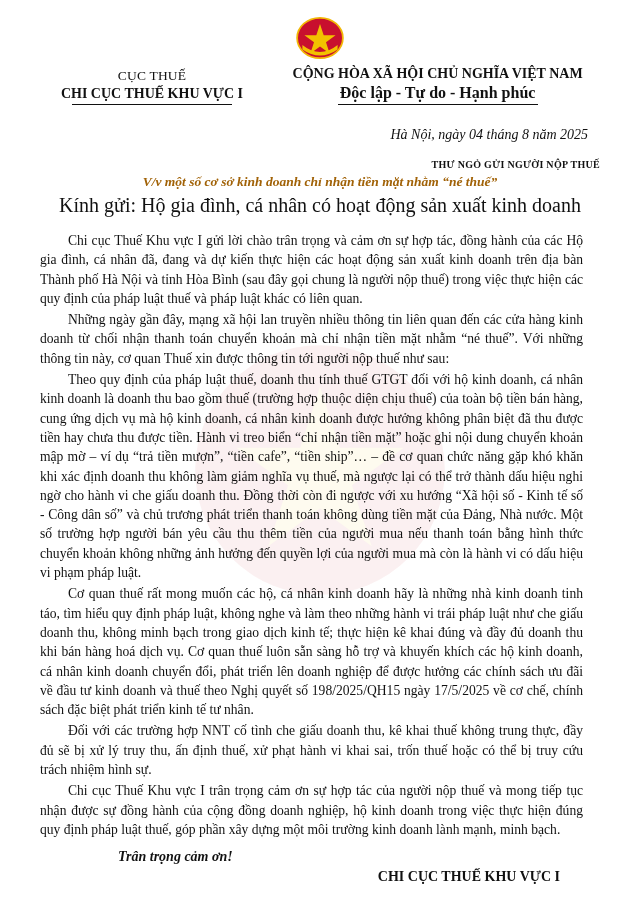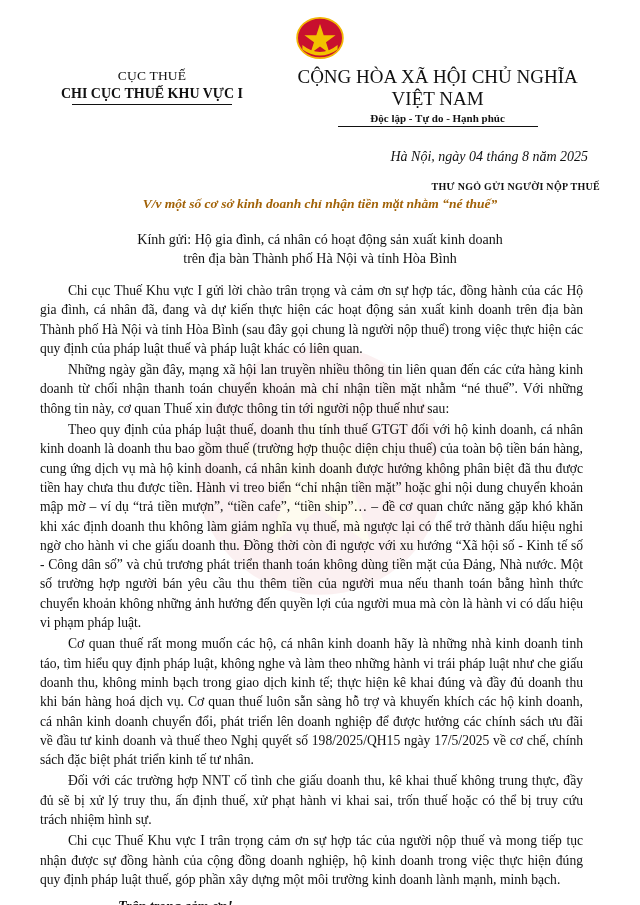--- a/index.html
+++ b/index.html
@@ -68,25 +68,25 @@
   .h-line1 {
     font-size: 13.5px;
     letter-spacing: 0.2px;
   }
   .h-line2 {
     font-size: 14px;
     font-weight: bold;
     margin-top: 2px;
   }
   .r-line1 {
-    font-size: 19px;
-    font-weight: normal;
+    font-size: 14px;
+    font-weight: bold;
   }
   .r-line2 {
-    font-size: 11px;
+    font-size: 16px;
     font-weight: bold;
     margin-top: 2px;
   }
   .rule {
     height: 1px;
     background: #111;
     margin: 2px auto 0 auto;
   }
   .rule-left { width: 160px; }
   .rule-right { width: 200px; }
@@ -107,23 +107,23 @@
   }
   .subtitle {
     text-align: center;
     font-style: italic;
     font-weight: bold;
     font-size: 13.5px;
     color: #a16207;
     margin-top: 4px;
   }
   .recipient {
-    margin-top: 20px;
-    text-align: center;
-    font-size: 14px;
+    margin-top: 4px;
+    text-align: center;
+    font-size: 20px;
   }
   .recipient .r1 { display: block; }
   .recipient .r2 { display: block; margin-top: 3px; }
 
   .body-text {
     margin-top: 14px;
     font-size: 13.6px;
     line-height: 1.42;
     text-align: justify;
   }
@@ -183,21 +183,20 @@
       </div>
     </div>
 
     <div class="date-line">Hà Nội, ngày  04   tháng  8  năm 2025</div>
 
     <div class="title">THƯ NGỎ GỬI NGƯỜI NỘP THUẾ</div>
     <div class="subtitle">V/v một số cơ sở kinh doanh chỉ nhận tiền mặt nhằm “né thuế”</div>
 
     <div class="recipient">
       <span class="r1">Kính gửi: Hộ gia đình, cá nhân có hoạt động sản xuất kinh doanh</span>
-      <span class="r2">trên địa bàn Thành phố Hà Nội và tỉnh Hòa Bình</span>
     </div>
 
     <div class="body-text">
       <p>Chi cục Thuế Khu vực I gửi lời chào trân trọng và cảm ơn sự hợp tác, đồng hành của các Hộ gia đình, cá nhân đã, đang và dự kiến thực hiện các hoạt động sản xuất kinh doanh trên địa bàn Thành phố Hà Nội và tỉnh Hòa Bình (sau đây gọi chung là người nộp thuế) trong việc thực hiện các quy định của pháp luật thuế và pháp luật khác có liên quan.</p>
       <p>Những ngày gần đây, mạng xã hội lan truyền nhiều thông tin liên quan đến các cửa hàng kinh doanh từ chối nhận thanh toán chuyển khoản mà chỉ nhận tiền mặt nhằm “né thuế”. Với những thông tin này, cơ quan Thuế xin được thông tin tới người nộp thuế như sau:</p>
       <p>Theo quy định của pháp luật thuế, doanh thu tính thuế GTGT đối với hộ kinh doanh, cá nhân kinh doanh là doanh thu bao gồm thuế (trường hợp thuộc diện chịu thuế) của toàn bộ tiền bán hàng, cung ứng dịch vụ mà hộ kinh doanh, cá nhân kinh doanh được hưởng không phân biệt đã thu được tiền hay chưa thu được tiền. Hành vi treo biển “chỉ nhận tiền mặt” hoặc ghi nội dung chuyển khoản mập mờ – ví dụ “trả tiền mượn”, “tiền cafe”, “tiền ship”… – đề cơ quan chức năng gặp khó khăn khi xác định doanh thu không làm giảm nghĩa vụ thuế, mà ngược lại có thể trở thành dấu hiệu nghi ngờ cho hành vi che giấu doanh thu. Đồng thời còn đi ngược với xu hướng “Xã hội số - Kinh tế số - Công dân số” và chủ trương phát triển thanh toán không dùng tiền mặt của Đảng, Nhà nước. Một số trường hợp người bán yêu cầu thu thêm tiền của người mua nếu thanh toán bằng hình thức chuyển khoản không những ảnh hưởng đến quyền lợi của người mua mà còn là hành vi có dấu hiệu vi phạm pháp luật.</p>
       <p>Cơ quan thuế rất mong muốn các hộ, cá nhân kinh doanh hãy là những nhà kinh doanh tinh táo, tìm hiểu quy định pháp luật, không nghe và làm theo những hành vi trái pháp luật như che giấu doanh thu, không minh bạch trong giao dịch kinh tế; thực hiện kê khai đúng và đầy đủ doanh thu khi bán hàng hoá dịch vụ. Cơ quan thuế luôn sẵn sàng hỗ trợ và khuyến khích các hộ kinh doanh, cá nhân kinh doanh chuyển đổi, phát triển lên doanh nghiệp để được hưởng các chính sách ưu đãi về đầu tư kinh doanh và thuế theo Nghị quyết số 198/2025/QH15 ngày 17/5/2025 về cơ chế, chính sách đặc biệt phát triển kinh tế tư nhân.</p>
       <p>Đối với các trường hợp NNT cố tình che giấu doanh thu, kê khai thuế không trung thực, đầy đủ sẽ bị xử lý truy thu, ấn định thuế, xử phạt hành vi khai sai, trốn thuế hoặc có thể bị truy cứu trách nhiệm hình sự.</p>
       <p>Chi cục Thuế Khu vực I trân trọng cảm ơn sự hợp tác của người nộp thuế và mong tiếp tục nhận được sự đồng hành của cộng đồng doanh nghiệp, hộ kinh doanh trong việc thực hiện đúng quy định pháp luật thuế, góp phần xây dựng một môi trường kinh doanh lành mạnh, minh bạch.</p>
     </div>

